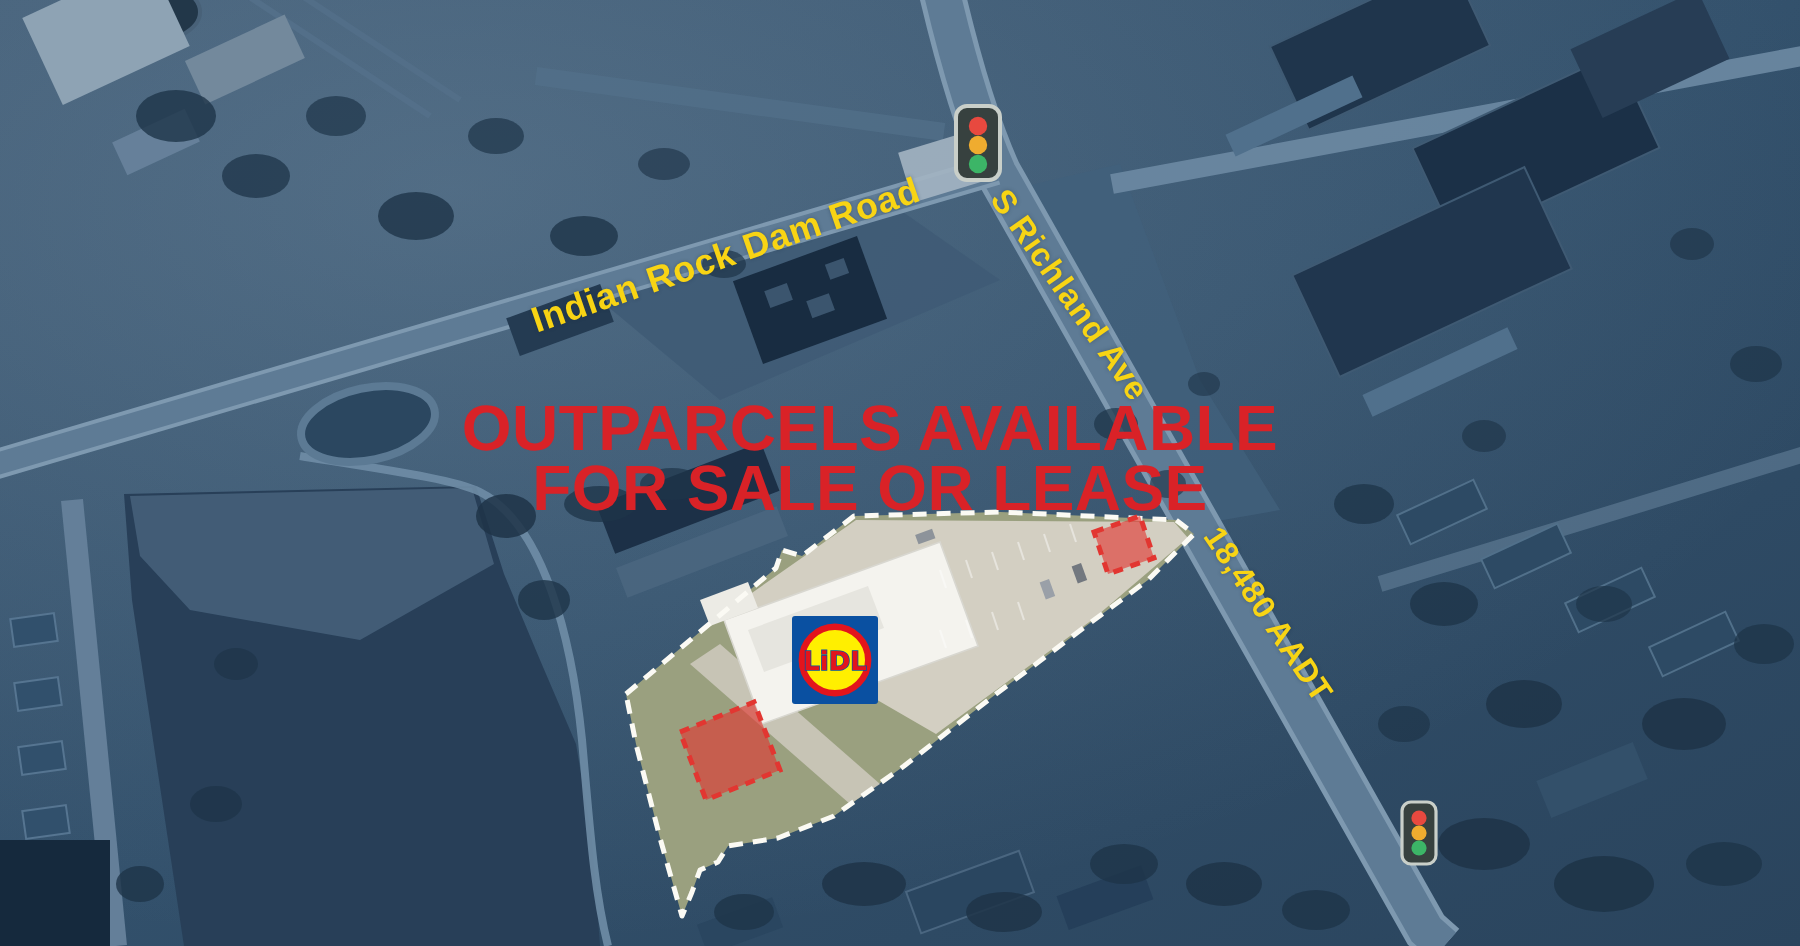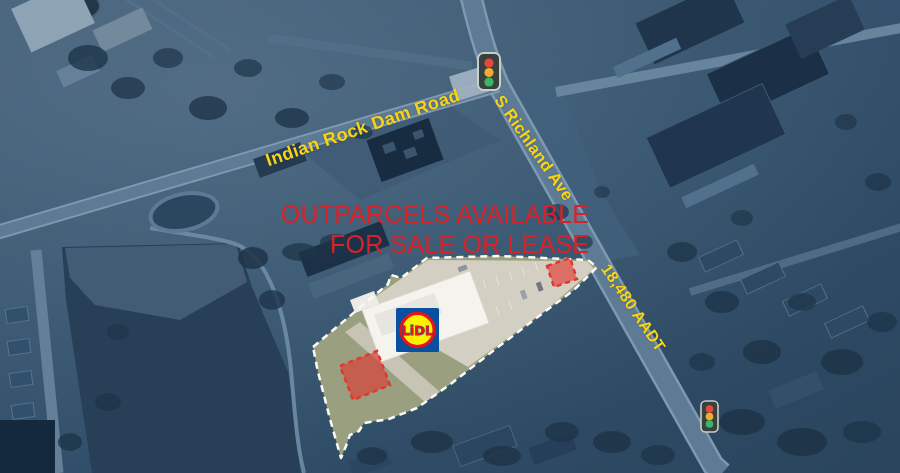--- a/index.html
+++ b/index.html
@@ -16,22 +16,22 @@
     text-shadow:0 0 2px rgba(20,40,60,.35);
   }
   #lbl-irdr{left:363px;top:128px;font-size:18px;letter-spacing:.4px;
     transform:translate(-50%,-50%) rotate(-19deg);}
   #lbl-sra{left:534px;top:148px;font-size:16.5px;letter-spacing:.4px;
     transform:translate(-50%,-50%) rotate(55deg);}
   #lbl-aadt{left:633px;top:308px;font-size:16px;letter-spacing:.4px;
     transform:translate(-50%,-50%) rotate(56deg);}
   .headline{
     position:absolute;left:435px;top:229px;transform:translate(-50%,-50%);
-    text-align:right;color:var(--headline-red);
-    font-size:25px;line-height:30px;font-weight:400;letter-spacing:.2px;
+    text-align:center;color:var(--headline-red);
+    font-size:32px;line-height:30px;font-weight:700;letter-spacing:.2px;
     white-space:nowrap;
   }
 </style>
 </head>
 <body>
 
 <div class="stage">
   <svg width="900" height="473" viewBox="0 0 900 473">
     <defs>
       <linearGradient id="bg" x1="0" y1="0" x2="1" y2="1">

